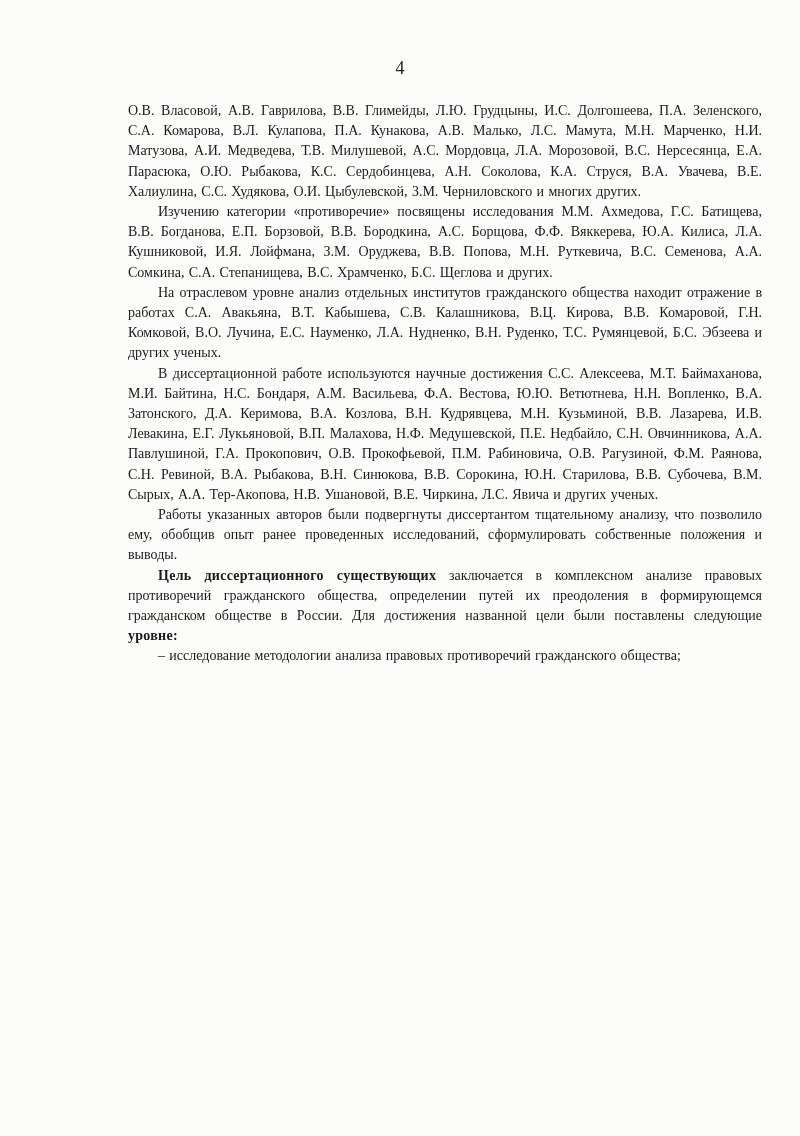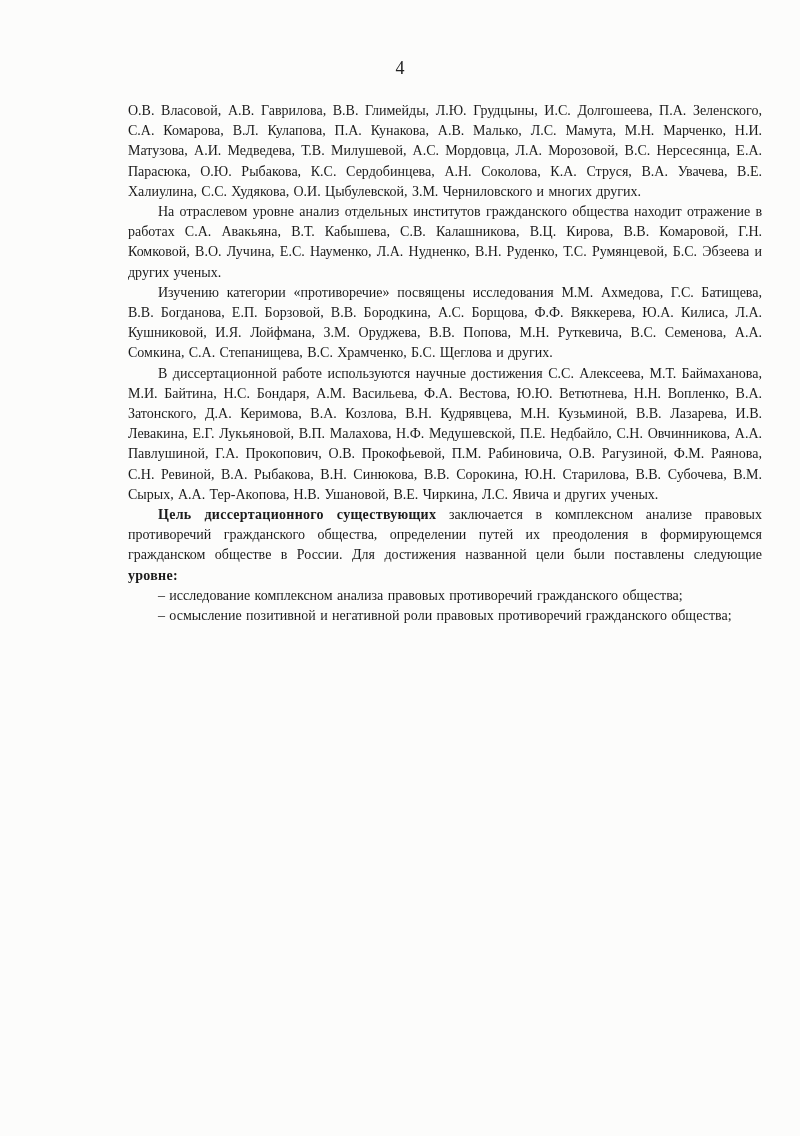--- a/index.html
+++ b/index.html
@@ -51,28 +51,28 @@
 </style>
 </head>
 <body>
 
 <div class="page">
   <div class="page-number">4</div>
 
   <div class="text-block">
     <p class="no-indent">О.В. Власовой, А.В. Гаврилова, В.В. Глимейды, Л.Ю. Грудцыны, И.С. Долгошеева, П.А. Зеленского, С.А. Комарова, В.Л. Кулапова, П.А. Кунакова, А.В. Малько, Л.С. Мамута, М.Н. Марченко, Н.И. Матузова, А.И. Медведева, Т.В. Милушевой, А.С. Мордовца, Л.А. Морозовой, В.С. Нерсесянца, Е.А. Парасюка, О.Ю. Рыбакова, К.С. Сердобинцева, А.Н. Соколова, К.А. Струся, В.А. Увачева, В.Е. Халиулина, С.С. Худякова, О.И. Цыбулевской, З.М. Черниловского и многих других.</p>
 
+    <p>Изучению категории «противоречие» посвящены исследования М.М. Ахмедова, Г.С. Батищева, В.В. Богданова, Е.П. Борзовой, В.В. Бородкина, А.С. Борщова, Ф.Ф. Вяккерева, Ю.А. Килиса, Л.А. Кушниковой, И.Я. Лойфмана, З.М. Оруджева, В.В. Попова, М.Н. Руткевича, В.С. Семенова, А.А. Сомкина, С.А. Степанищева, В.С. Храмченко, Б.С. Щеглова и других.</p>
+
     <p>На отраслевом уровне анализ отдельных институтов гражданского общества находит отражение в работах С.А. Авакьяна, В.Т. Кабышева, С.В. Калашникова, В.Ц. Кирова, В.В. Комаровой, Г.Н. Комковой, В.О. Лучина, Е.С. Науменко, Л.А. Нудненко, В.Н. Руденко, Т.С. Румянцевой, Б.С. Эбзеева и других ученых.</p>
-
-    <p>Изучению категории «противоречие» посвящены исследования М.М. Ахмедова, Г.С. Батищева, В.В. Богданова, Е.П. Борзовой, В.В. Бородкина, А.С. Борщова, Ф.Ф. Вяккерева, Ю.А. Килиса, Л.А. Кушниковой, И.Я. Лойфмана, З.М. Оруджева, В.В. Попова, М.Н. Руткевича, В.С. Семенова, А.А. Сомкина, С.А. Степанищева, В.С. Храмченко, Б.С. Щеглова и других.</p>
 
     <p>В диссертационной работе используются научные достижения С.С. Алексеева, М.Т. Баймаханова, М.И. Байтина, Н.С. Бондаря, А.М. Васильева, Ф.А. Вестова, Ю.Ю. Ветютнева, Н.Н. Вопленко, В.А. Затонского, Д.А. Керимова, В.А. Козлова, В.Н. Кудрявцева, М.Н. Кузьминой, В.В. Лазарева, И.В. Левакина, Е.Г. Лукьяновой, В.П. Малахова, Н.Ф. Медушевской, П.Е. Недбайло, С.Н. Овчинникова, А.А. Павлушиной, Г.А. Прокопович, О.В. Прокофьевой, П.М. Рабиновича, О.В. Рагузиной, Ф.М. Раянова, С.Н. Ревиной, В.А. Рыбакова, В.Н. Синюкова, В.В. Сорокина, Ю.Н. Старилова, В.В. Субочева, В.М. Сырых, А.А. Тер-Акопова, Н.В. Ушановой, В.Е. Чиркина, Л.С. Явича и других ученых.</p>
 
+    <p>Работы указанных авторов были подвергнуты диссертантом тщательному анализу, что позволило ему, обобщив опыт ранее проведенных исследований, сформулировать собственные положения и выводы.</p>
 
     <p><b>Цель диссертационного существующих</b><span> заключается в комплексном анализе правовых противоречий гражданского общества, определении путей их преодоления в формирующемся гражданском обществе в России. Для достижения названной цели были поставлены следующие </span><b>уровне:</b></p>
 
 
 
-    <p>– исследование комплексном анализа правовых противоречий гражданского общества;</p>
+    <p>– исследование методологии анализа правовых противоречий гражданского общества;</p>
 
-    <p>– осмысление позитивной и негативной роли правовых противоречий гражданского общества;</p>
   </div>
 </div>
 
 </body></html>

